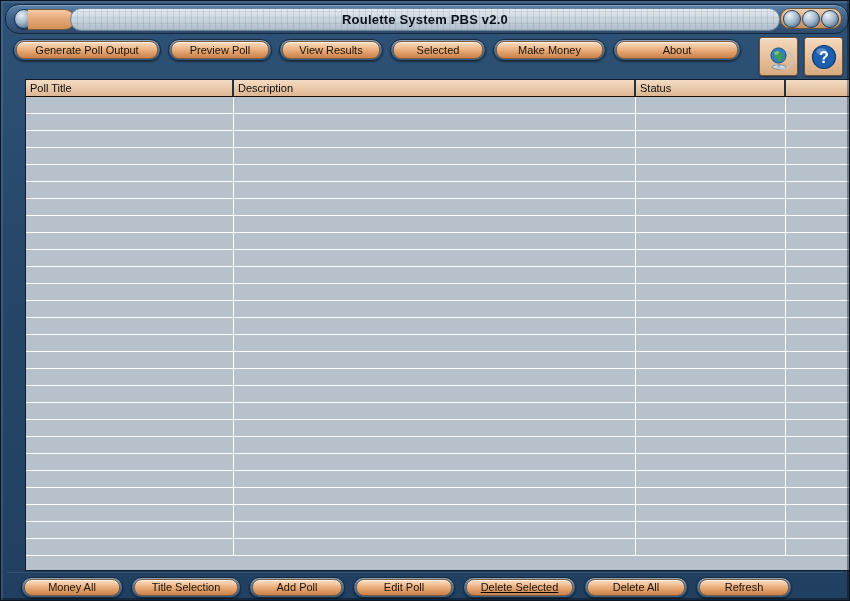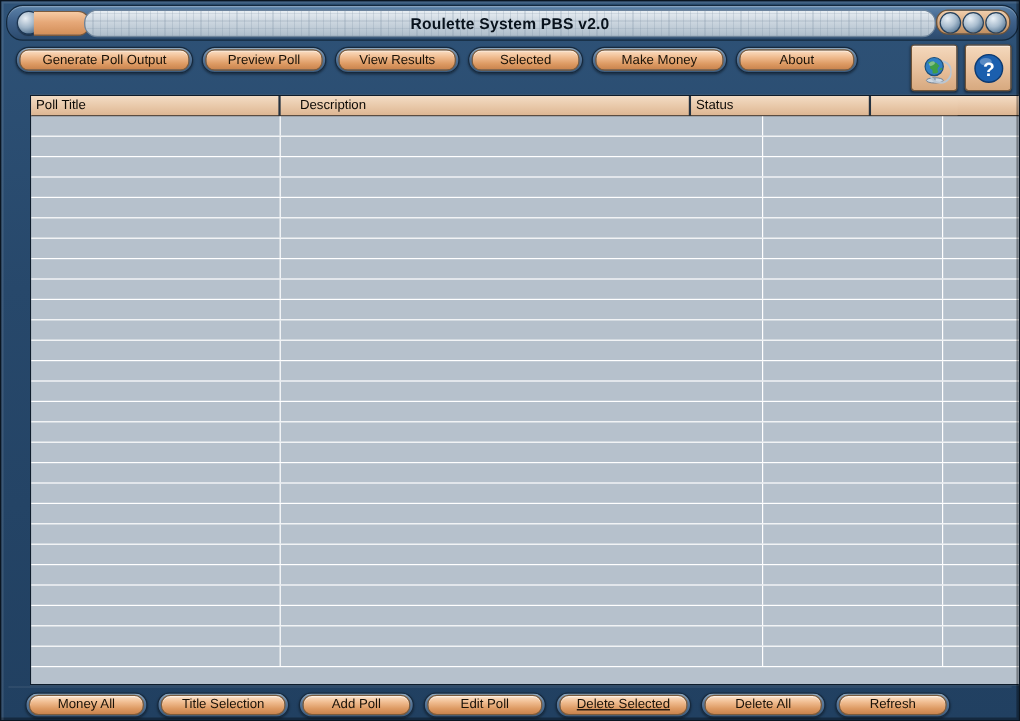--- a/index.html
+++ b/index.html
@@ -279,21 +279,21 @@
         <div class="pill" style="width: 96px;">
           <div class="pill-inner">
             <span class="pill-label">Selected</span>
           </div>
         </div>
         <div class="pill" style="width: 113px;">
           <div class="pill-inner">
             <span class="pill-label">Make Money</span>
           </div>
         </div>
-        <div class="pill" style="width: 102px;">
+        <div class="pill" style="width: 128px;">
           <div class="pill-inner">
             <span class="pill-label">About</span>
           </div>
         </div>
       </div>
     <div class="icon-buttons">
       <div class="icon-btn">
         <svg width="28" height="28" viewBox="0 0 28 28">
           <ellipse cx="14" cy="24" rx="7" ry="2.2" fill="#cdd8e2" stroke="#6f8296" stroke-width="0.8"></ellipse>
           <path d="M14 21 L14 24" stroke="#8b9cae" stroke-width="1.6"></path>
@@ -315,21 +315,21 @@
         </svg>
       </div>
     </div>
   </div>
 
   <div class="table-frame">
     <div class="thead" id="table-head">
         <div class="th" style="width: 208px;">
           <span class="th-label">Poll Title</span>
         </div>
-        <div class="th" style="width: 342px; padding-left: 12px;">
+        <div class="th" style="width: 402px;">
           <span class="th-label">Description</span>
         </div>
         <div class="th" style="width: 150px;">
           <span class="th-label">Status</span>
         </div>
         <div class="th" style="width: 72px;">
           <span class="th-label"></span>
         </div>
       </div>
     <div class="tbody" id="table-body">

